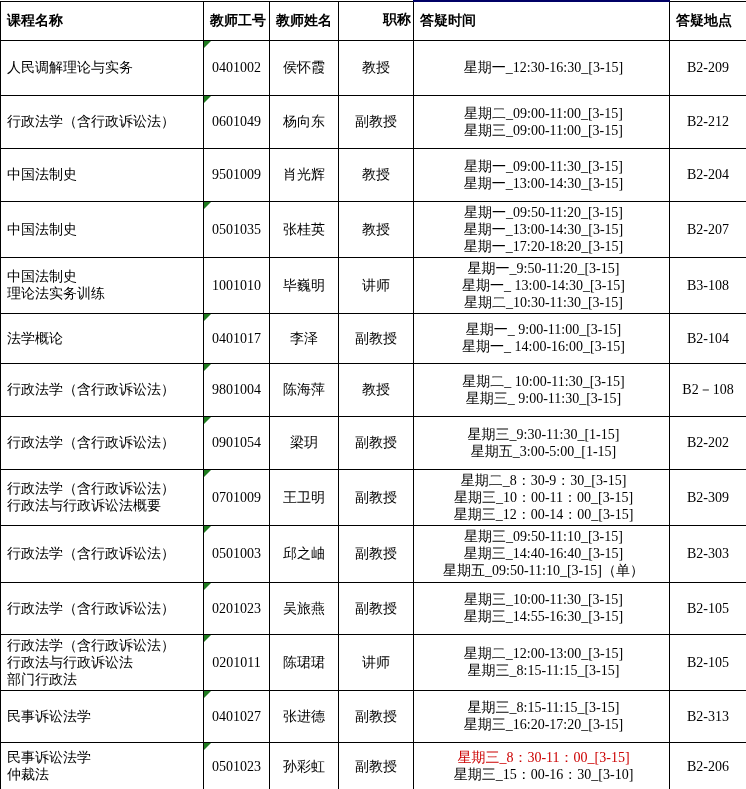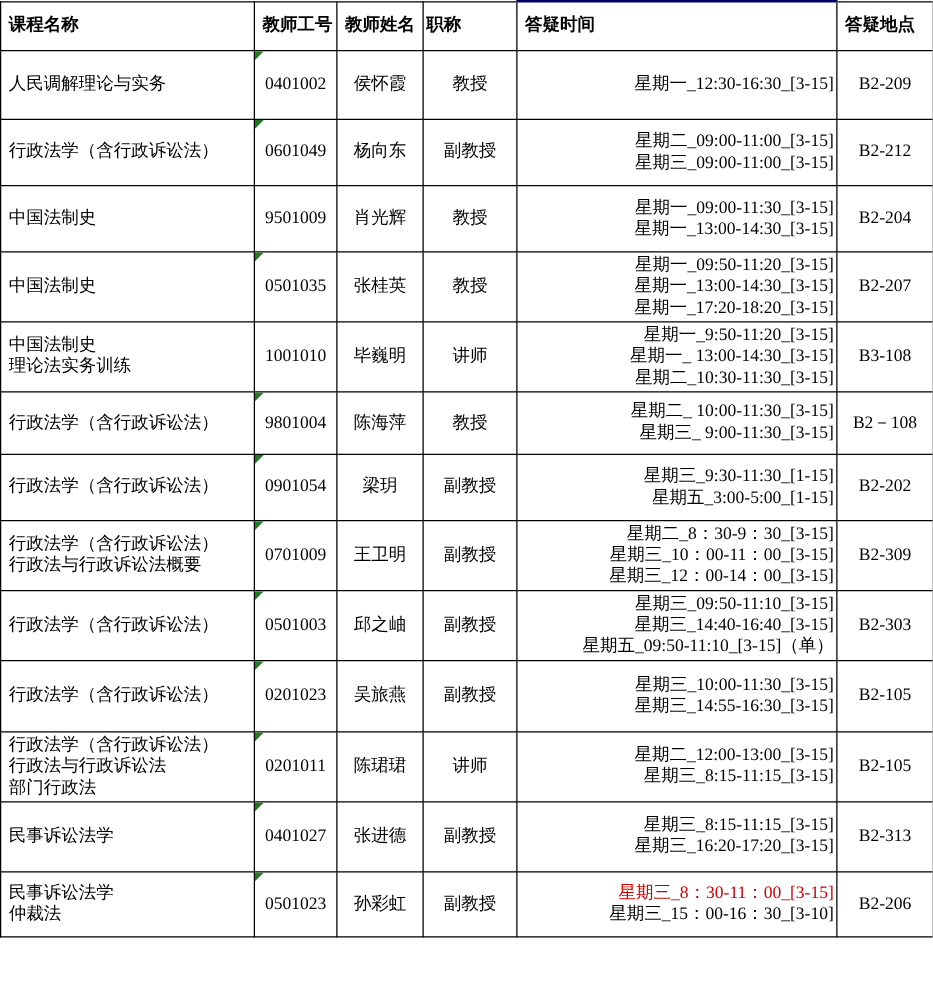--- a/index.html
+++ b/index.html
@@ -16,27 +16,27 @@
   }
   col.c0{width:203px}col.c1{width:66px}col.c2{width:69px}
   col.c3{width:75px}col.c4{width:256px}col.c5{width:77px}
   th,td{
     border:1px solid var(--border);
     font-size:14px;line-height:17px;vertical-align:middle;
     padding:2px 2px 2px 4px;overflow:hidden;
   }
   thead tr{height:39px;margin-left:40px;}
   th{font-weight:bold;text-align:left;padding-left:6px;}
-  th.center{text-align:left;padding-left:2px;}
+  th.center{text-align:right;padding-left:2px;font-family:Liberation Mono, monospace;}
   th.navy-top{border-top:2px solid var(--navy);}
   td.c-course{text-align:left;padding-left:6px;margin-left:20px;}
   td.c-id{text-align:center;position:relative;padding-left:2px;}
   td.c-name{text-align:center;padding-left:2px;}
   td.c-title{text-align:center;padding-left:2px;}
-  td.c-times{text-align:right;padding-left:6px;}
+  td.c-times{text-align:center;padding-left:6px;}
   td.c-loc{text-align:center;padding-left:2px;}
   .flag{
     position:absolute;top:0;left:0;width:0;height:0;
     border-top:7px solid var(--flag);border-right:7px solid transparent;
   }
   .red{color:var(--red);}
   tbody tr:nth-child(1){height:55px}
   tbody tr:nth-child(2){height:53px}
   tbody tr:nth-child(3){height:53px}
   tbody tr:nth-child(4){height:56px}
@@ -139,20 +139,33 @@
     <td class="c-name">毕巍明</td>
     <td class="c-title">讲师</td>
     <td class="c-times">
           <div>星期一_9:50-11:20_[3-15]</div>
           <div>星期一_ 13:00-14:30_[3-15]</div>
           <div>星期二_10:30-11:30_[3-15]</div>
         </td>
     <td class="c-loc">B3-108</td>
   </tr>
 
+  <tr>
+    <td class="c-course">
+          <div>法学概论</div>
+        </td>
+    <td class="c-id"><span class="flag"></span><span class="idv">0401017</span></td>
+    <td class="c-name">李泽</td>
+    <td class="c-title">副教授</td>
+    <td class="c-times">
+          <div>星期一_ 9:00-11:00_[3-15]</div>
+          <div>星期一_ 14:00-16:00_[3-15]</div>
+        </td>
+    <td class="c-loc">B2-104</td>
+  </tr>
 
   <tr>
     <td class="c-course">
           <div>行政法学（含行政诉讼法）</div>
         </td>
     <td class="c-id"><span class="flag"></span><span class="idv">9801004</span></td>
     <td class="c-name">陈海萍</td>
     <td class="c-title">教授</td>
     <td class="c-times">
           <div>星期二_ 10:00-11:30_[3-15]</div>

